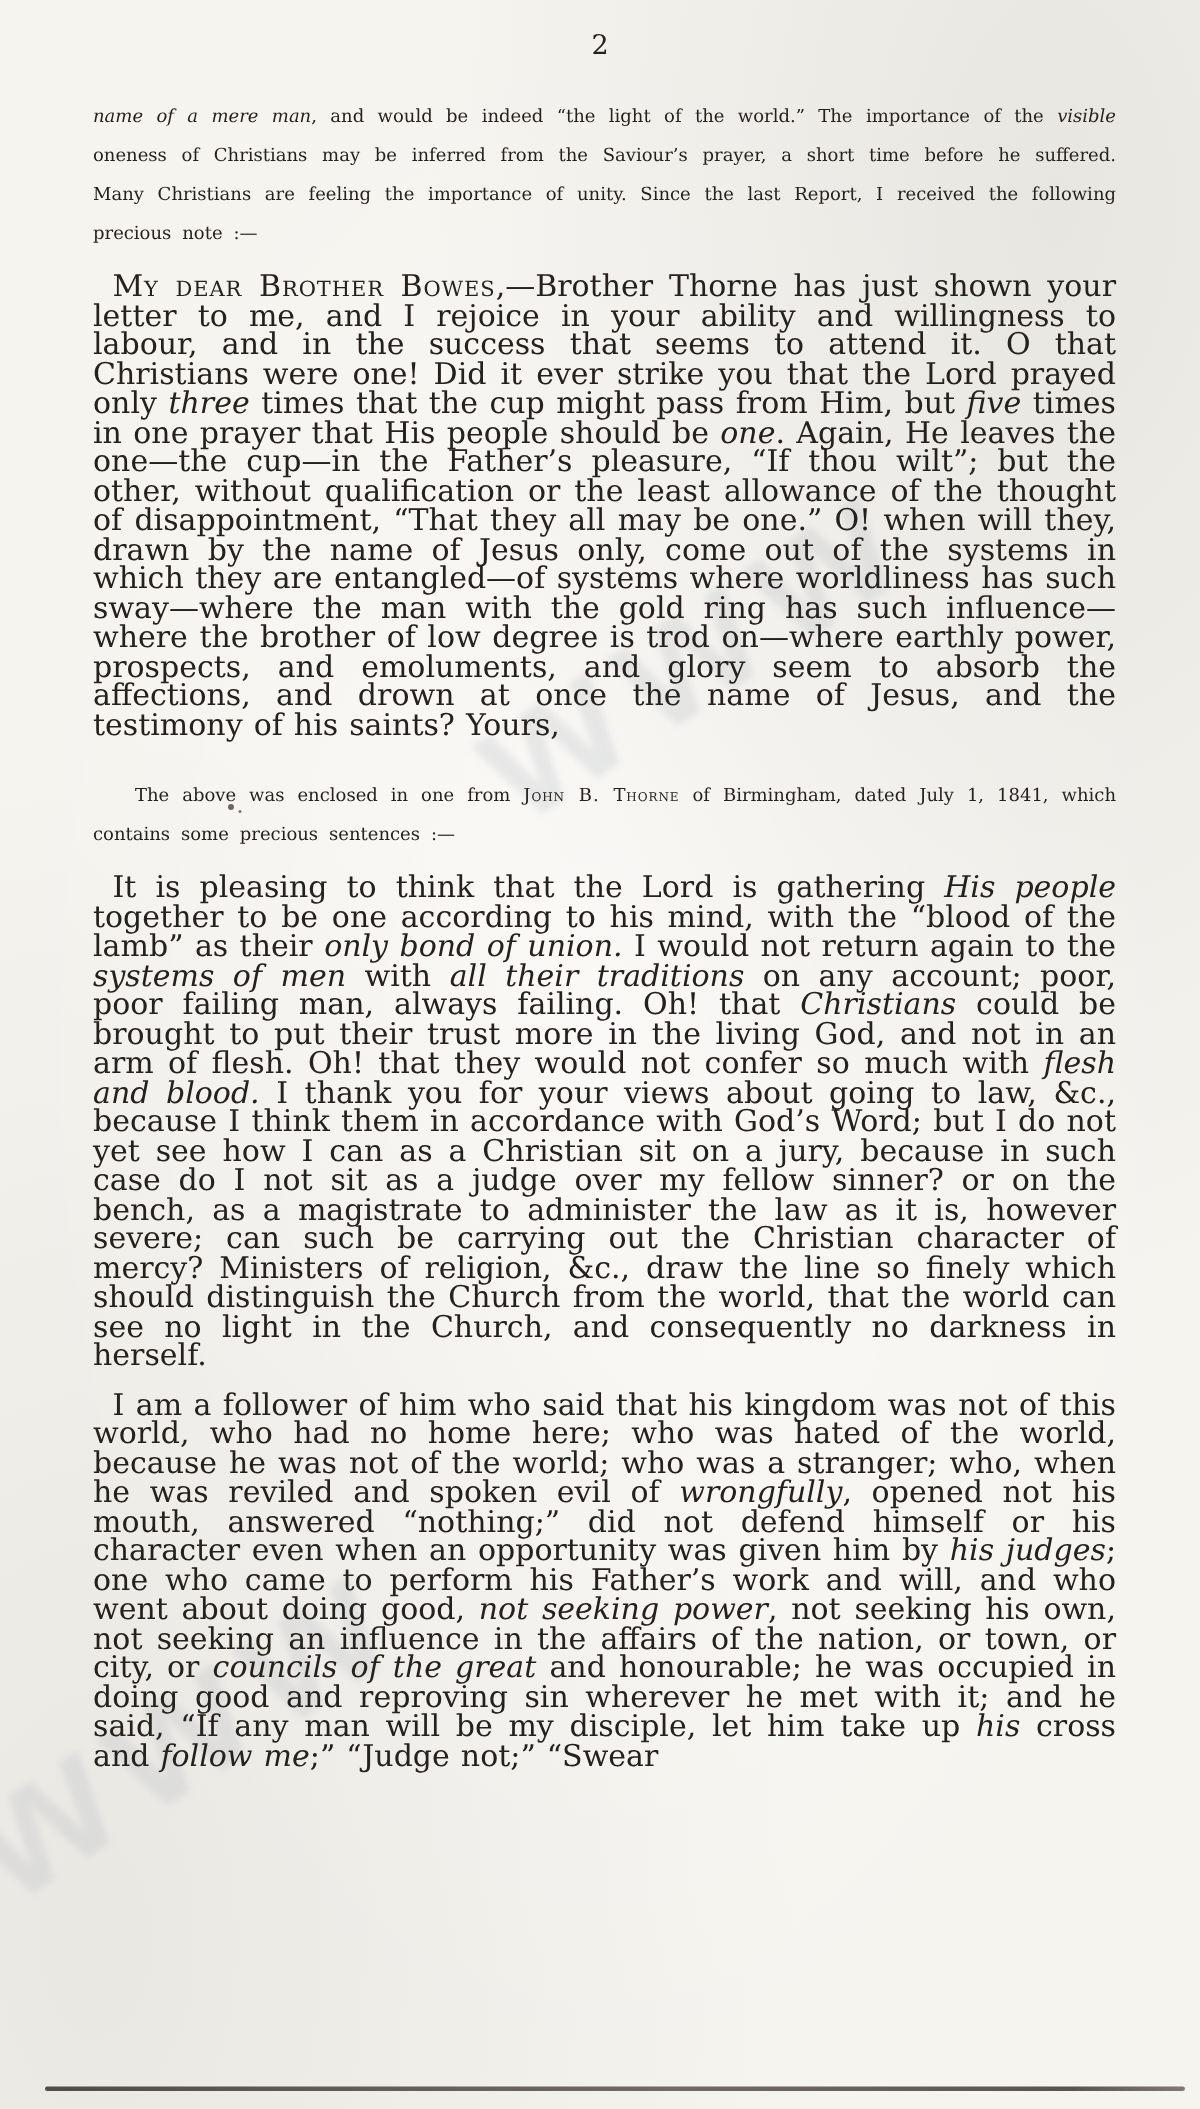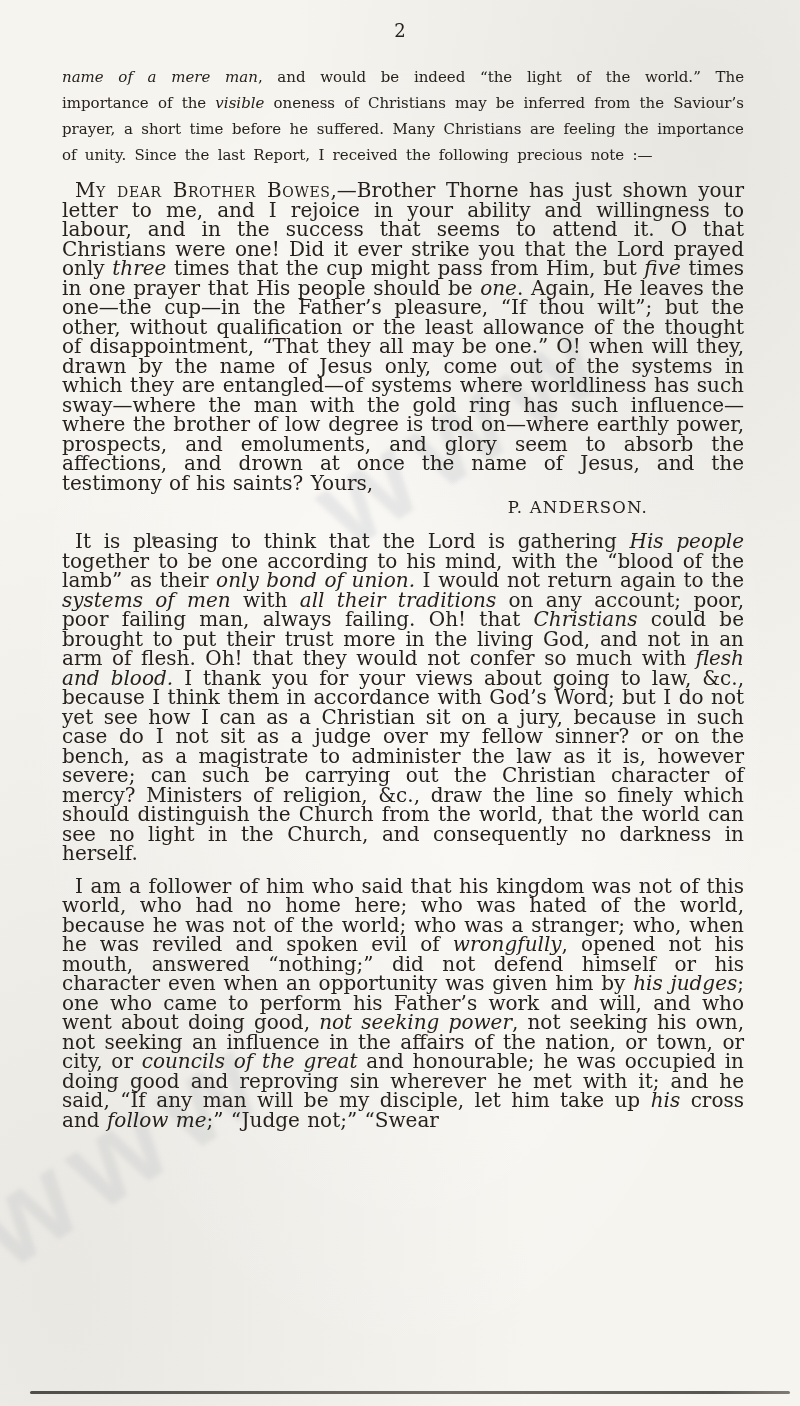--- a/index.html
+++ b/index.html
@@ -36,21 +36,21 @@
     padding-top:22px;
     text-align:center;
     font-size:18px; line-height:1;
   }
   .content {
     position:relative; z-index:2;
     padding:24px 56px 0 62px;
   }
   p { margin:0; }
   .b-large {
-    font-size:15px; line-height:26px;
+    font-size:12px; line-height:26px;
     word-spacing:3.5px;
     text-align:justify;
   }
   .b-small {
     font-size:20px; line-height:19.5px;
     word-spacing:1px;
     text-align:justify;
   }
   .mt-para1 { margin-top:0; }
   .mt-letter { margin-top:13px; }
@@ -90,22 +90,22 @@
   <div class="watermark wm-2">www</div>
 
   <div class="page-number">2</div>
 
   <div class="content">
 
     <p class="b-large mt-para1"><span class="run-i">name of a mere man</span><span>, and would be indeed “the light of the world.”  The importance of the </span><span class="run-i">visible</span><span> oneness of Christians may be inferred from the Saviour’s prayer, a short time before he suffered.  Many Christians are feeling the importance of unity.  Since the last Report, I received the following precious note :—</span></p>
 
     <p class="b-small letter mt-letter"><span class="run-sc">My dear Brother Bowes</span><span>,—Brother Thorne has just shown your letter to me, and I rejoice in your ability and willingness to labour, and in the success that seems to attend it.  O that Christians were one!  Did it ever strike you that the Lord prayed only </span><span class="run-i">three</span><span> times that the cup might pass from Him, but </span><span class="run-i">five</span><span> times in one prayer that His people should be </span><span class="run-i">one</span><span>.  Again, He leaves the one—the cup—in the Father’s pleasure, “If thou wilt”; but the other, without qualification or the least allowance of the thought of disappointment, “That they all may be one.”  O! when will they, drawn by the name of Jesus only, come out of the systems in which they are entangled—of systems where worldliness has such sway—where the man with the gold ring has such influence—where the brother of low degree is trod on—where earthly power, prospects, and emoluments, and glory seem to absorb the affections, and drown at once the name of Jesus, and the testimony of his saints?    Yours,</span></p>
 
-    <p class="signature">P. ANDERSON.</p>
 
+    <p class="b-large indent mt-para"><span>The above was enclosed in one from </span><span class="run-sc">John B. Thorne</span><span> of Birmingham, dated July 1, 1841, which contains some precious sentences :—</span></p>
 
     <p class="b-small letter mt-letter"><span>It is pleasing to think that the Lord is gathering </span><span class="run-i">His people</span><span> together to be one according to his mind, with the “blood of the lamb” as their </span><span class="run-i">only bond of union.</span><span>  I would not return again to the </span><span class="run-i">systems of men</span><span> with </span><span class="run-i">all their traditions</span><span> on any account; poor, poor failing man, always failing.  Oh! that </span><span class="run-i">Christians</span><span> could be brought to put their trust more in the living God, and not in an arm of flesh.  Oh! that they would not confer so much with </span><span class="run-i">flesh and blood.</span><span>  I thank you for your views about going to law, &amp;c., because I think them in accordance with God’s Word; but I do not yet see how I can as a Christian sit on a jury, because in such case do I not sit as a judge over my fellow sinner? or on the bench, as a magistrate to administer the law as it is, however severe; can such be carrying out the Christian character of mercy?  Ministers of religion, &amp;c., draw the line so finely which should distinguish the Church from the world, that the world can see no light in the Church, and consequently no darkness in herself.</span></p>
 
 
     <p class="b-small letter mt-letter"><span>I am a follower of him who said that his kingdom was not of this world, who had no home here; who was hated of the world, because he was not of the world; who was a stranger; who, when he was reviled and spoken evil of </span><span class="run-i">wrongfully</span><span>, opened not his mouth, answered “nothing;” did not defend himself or his character even when an opportunity was given him by </span><span class="run-i">his judges</span><span>; one who came to perform his Father’s work and will, and who went about doing good, </span><span class="run-i">not seeking power</span><span>, not seeking his own, not seeking an influence in the affairs of the nation, or town, or city, or </span><span class="run-i">councils of the great</span><span> and honourable; he was occupied in doing good and reproving sin wherever he met with it; and he said, “If any man will be my disciple, let him take up </span><span class="run-i">his</span><span> cross and </span><span class="run-i">follow me</span><span>;” “Judge not;” “Swear</span></p>
 
   </div>
 
   <div class="ink-smudge"></div>
   <div class="scan-edge"></div>

